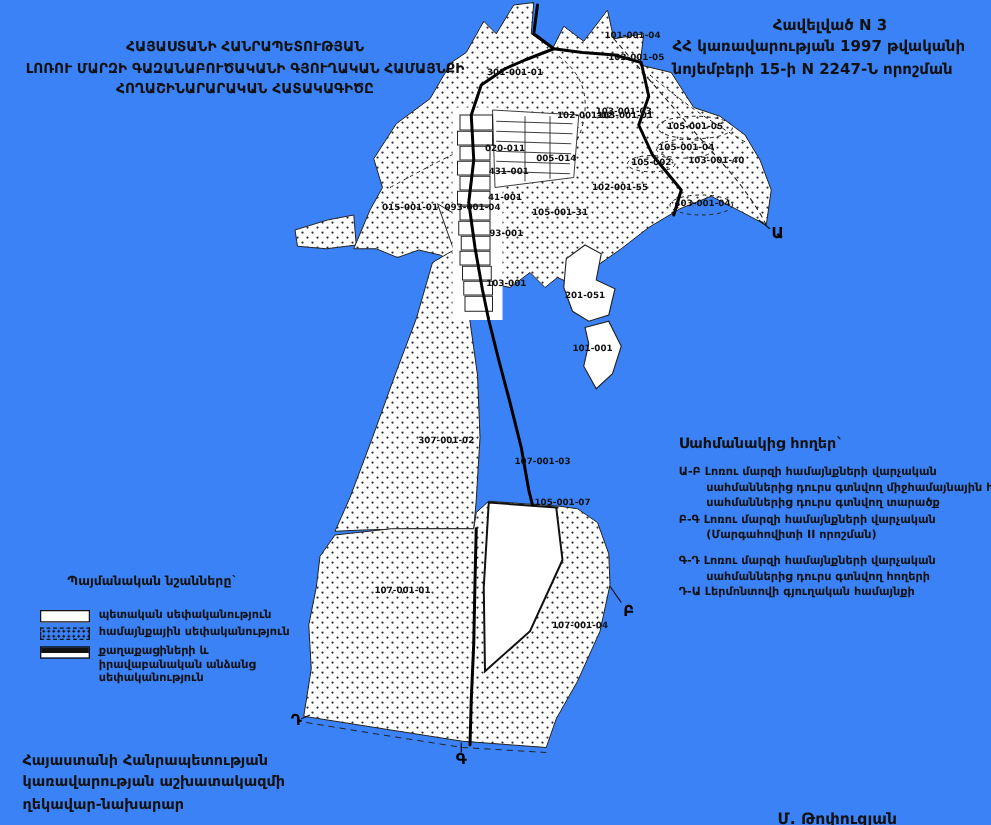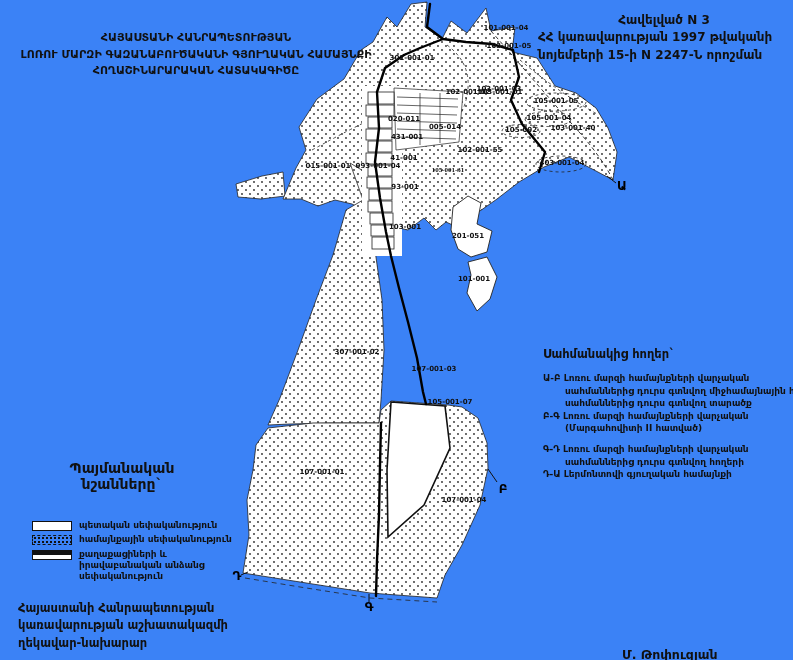--- a/index.html
+++ b/index.html
@@ -9,21 +9,21 @@
   .blk{position:absolute;font-weight:bold;}
   #title-block{left:10px;top:30px;width:372px;text-align:center;font-size:11px;line-height:1.5;}
   #appendix-block{left:538px;top:12px;width:252px;font-size:12px;line-height:1.45;}
   #appendix-block .c{text-align:center;}
   #side-note{left:543px;top:346px;width:248px;font-size:9px;line-height:1.4;}
   #side-note .sn-title{text-align:left;font-size:11.5px;margin-bottom:10px;}
   .sn-line{white-space:nowrap;}
   .sn-line.ind{padding-left:22px;}
   .sn-line.gap{height:8px;}
   #legend{left:32px;top:460px;width:210px;}
-  #legend .lg-title{font-size:14px;text-align:center;width:180px;margin-bottom:28px;}
+  #legend .lg-title{font-size:10px;text-align:center;width:180px;margin-bottom:16px;}
   .legend-item{display:flex;align-items:flex-start;margin-bottom:3px;font-size:9px;font-weight:bold;}
   .swatch{flex:0 0 40px;width:40px;height:10px;margin-right:7px;margin-top:1px;box-sizing:border-box;}
   .sw-plain{border:1px solid #111;background:#fff;}
   .sw-dotted{border:1px dashed #111;
              background-image:radial-gradient(#111 0.8px, transparent 0.9px);
              background-size:4px 4px;}
   .sw-hatched{border:1px solid #111;background:linear-gradient(#111 0 55%, #fff 55%);}
   .legend-label{max-width:158px;line-height:1.25;}
   #footer-org{left:18px;top:600px;font-size:11.5px;line-height:1.5;}
   #signature{left:622px;top:632px;font-size:12.5px;margin-top:15px;}
@@ -124,25 +124,25 @@
       <span class="parcel" style="left: 506px; top: 28px;">101-001-04</span>
       <span class="parcel" style="left: 509px; top: 46px;">103-001-05</span>
       <span class="parcel" style="left: 412px; top: 58px;">301-001-01</span>
       <span class="parcel" style="left: 468px; top: 64px; margin-top: 28px;">102-001-02</span>
       <span class="parcel" style="left: 499px; top: 89px;">103-001-03</span>
       <span class="parcel" style="left: 500px; top: 92px;">103-001-01</span>
       <span class="parcel" style="left: 556px; top: 101px;">105-001-05</span>
       <span class="parcel" style="left: 549px; top: 118px;">105-001-04</span>
       <span class="parcel" style="left: 573px; top: 128px;">103-001-40</span>
       <span class="parcel" style="left: 521px; top: 130px;">105-002</span>
-      <span class="parcel" style="left: 480px; top: 150px;">102-001-55</span>
+      <span class="parcel" style="left: 496px; top: 150px;">102-001-55</span>
       <span class="parcel" style="left: 562px; top: 163px;">403-001-04</span>
       <span class="parcel" style="left: 328px; top: 166px;">015-001-01</span>
       <span class="parcel" style="left: 378px; top: 166px;">093-001-04</span>
-      <span class="parcel" style="left: 448px; top: 170px; font-family: Liberation Serif, serif;">105-001-31</span>
+      <span class="parcel" style="left: 448px; top: 170px;">105-001-31</span>
       <span class="parcel" style="left: 404px; top: 119px;">020-011</span>
       <span class="parcel" style="left: 413px; top: 127px; margin-left: 32px;">005-014</span>
       <span class="parcel" style="left: 407px; top: 137px;">431-001</span>
       <span class="parcel" style="left: 404px; top: 158px;">41-001</span>
       <span class="parcel" style="left: 405px; top: 187px;">93-001</span>
       <span class="parcel" style="left: 405px; top: 227px;">103-001</span>
       <span class="parcel" style="left: 468px; top: 236px;">201-051</span>
       <span class="parcel" style="left: 474px; top: 279px;">101-001</span>
       <span class="parcel" style="left: 357px; top: 352px;">307-001-02</span>
       <span class="parcel" style="left: 414px; top: 369px; margin-left: 20px;">107-001-03</span>
@@ -167,21 +167,21 @@
     <div>նոյեմբերի 15-ի N 2247-Ն որոշման</div>
   </div>
 
   <div class="blk" id="side-note">
     <div class="sn-title">Սահմանակից հողեր`</div>
     <div id="side-note-lines">
         <div class="sn-line">Ա-Բ Լոռու մարզի համայնքների վարչական</div>
         <div class="sn-line ind">սահմաններից դուրս գտնվող միջհամայնային հողեր</div>
         <div class="sn-line ind">սահմաններից դուրս գտնվող տարածք</div>
         <div class="sn-line">Բ-Գ Լոռու մարզի համայնքների վարչական</div>
-        <div class="sn-line ind">(Մարգահովիտի II հատված)</div>
+        <div class="sn-line ind">(Մարգահովիտի II որոշման)</div>
         <div class="sn-line gap"></div>
         <div class="sn-line">Գ-Դ Լոռու մարզի համայնքների վարչական</div>
         <div class="sn-line ind">սահմաններից դուրս գտնվող հողերի</div>
         <div class="sn-line">Դ-Ա Լերմոնտովի գյուղական համայնքի</div>
       </div>
   </div>
 
   <div class="blk" id="legend">
     <div class="lg-title">Պայմանական նշանները`</div>
     <div id="legend-items">

